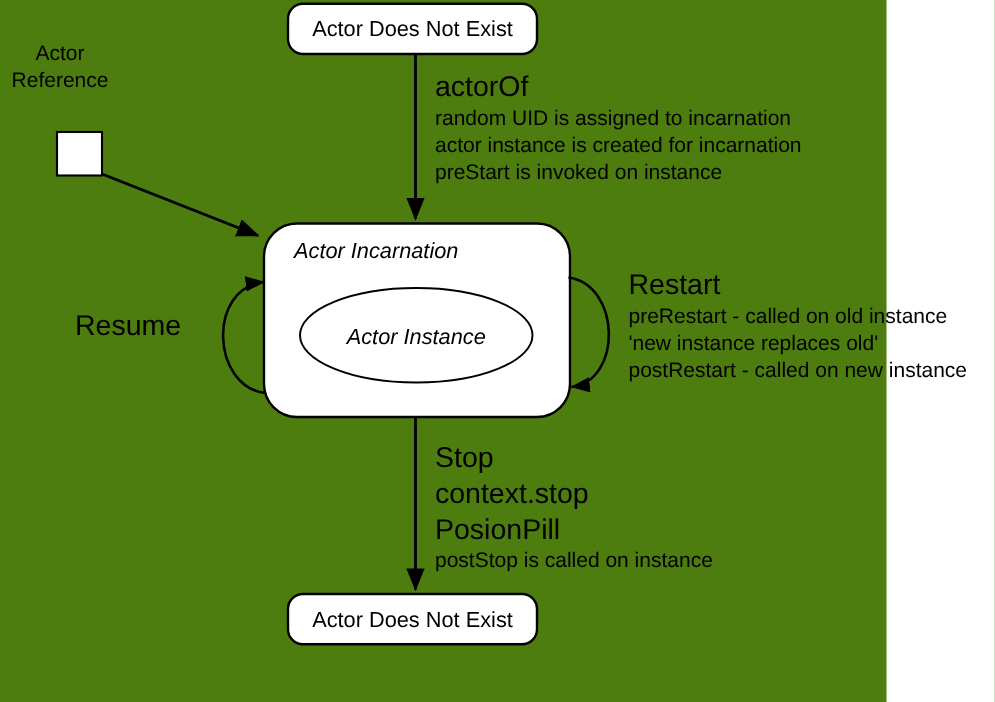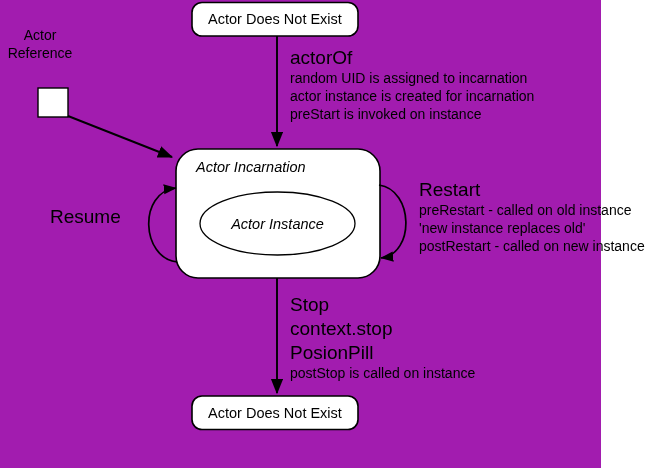--- a/index.html
+++ b/index.html
@@ -11,22 +11,21 @@
     width: 663px;
     height: 468px;
     font-family: "Liberation Sans", sans-serif;
     color: #000000;
     overflow: hidden;
   }
   #diagram-root {
     position: relative;
     width: 591px;
     height: 468px;
-    background: #a21caf;
-    padding-left: 10px;
+    background: #4d7c0f;
   }
   svg.diagram-canvas {
     position: absolute;
     top: 0;
     left: 0;
     width: 663px;
     height: 468px;
     display: block;
   }
   .shape-stroke {

